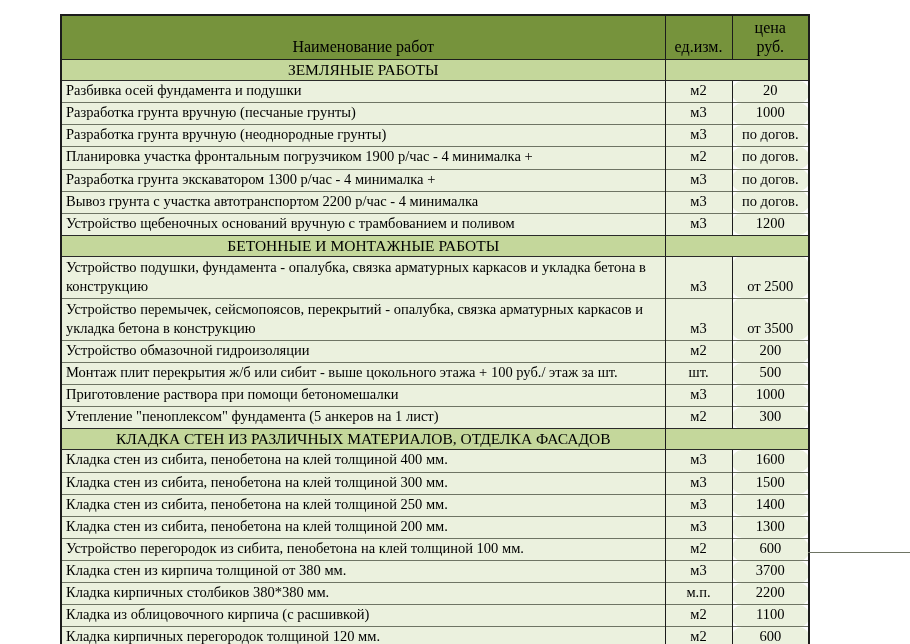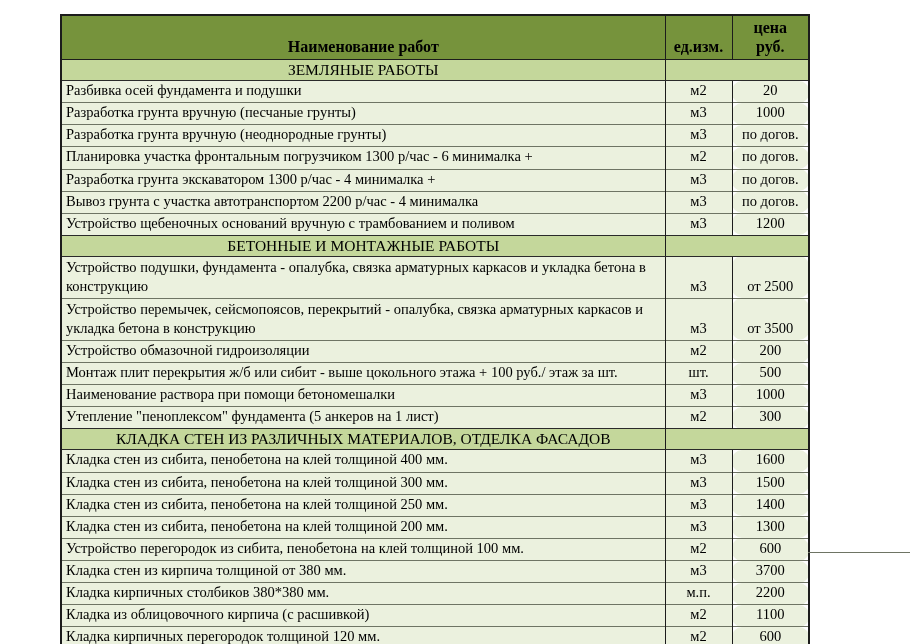--- a/index.html
+++ b/index.html
@@ -30,21 +30,21 @@
   col.c-unit  { width: 67px;  }
   col.c-price { width: 77px;  }
 
   th, td {
     padding: 0 4px;
     color: #000;
     overflow: hidden;
   }
   thead th {
     background: var(--header-bg, #76933c);
-    font-weight: bold;
+    font-weight: normal;
     font-size: 16px;
     line-height: 1.15;
     vertical-align: bottom;
     text-align: center;
     height: 40px;
     padding-bottom: 3px;
     border-left: 1px solid #1c1c1c;
     border-bottom: 1px solid #1c1c1c;
   }
   thead th:first-child { border-left: none; }
@@ -119,21 +119,21 @@
           <td class="name">Разработка грунта вручную (песчаные грунты)</td>
           <td class="unit">м3</td>
           <td class="price">1000</td>
         </tr>
         <tr class="item">
           <td class="name">Разработка грунта вручную (неоднородные грунты)</td>
           <td class="unit">м3</td>
           <td class="price">по догов.</td>
         </tr>
         <tr class="item">
-          <td class="name">Планировка участка фронтальным погрузчиком 1300 р/час  - 6 минималка +</td>
+          <td class="name">Планировка участка фронтальным погрузчиком 1900 р/час  - 4 минималка +</td>
           <td class="unit">м2</td>
           <td class="price">по догов.</td>
         </tr>
         <tr class="item">
           <td class="name">Разработка грунта экскаватором 1300 р/час  - 4 минималка +</td>
           <td class="unit">м3</td>
           <td class="price">по догов.</td>
         </tr>
         <tr class="item">
           <td class="name">Вывоз грунта с участка автотранспортом 2200 р/час  - 4 минималка</td>
@@ -163,21 +163,21 @@
           <td class="name">Устройство обмазочной гидроизоляции</td>
           <td class="unit">м2</td>
           <td class="price">200</td>
         </tr>
         <tr class="item">
           <td class="name">Монтаж плит перекрытия ж/б или сибит - выше цокольного этажа + 100 руб./ этаж за шт.</td>
           <td class="unit">шт.</td>
           <td class="price">500</td>
         </tr>
         <tr class="item">
-          <td class="name">Наименование раствора  при помощи бетономешалки</td>
+          <td class="name">Приготовление раствора  при помощи бетономешалки</td>
           <td class="unit">м3</td>
           <td class="price">1000</td>
         </tr>
         <tr class="item">
           <td class="name">Утепление "пеноплексом" фундамента (5 анкеров на 1 лист)</td>
           <td class="unit">м2</td>
           <td class="price">300</td>
         </tr>
         <tr class="section">
           <td class="sec-title">КЛАДКА СТЕН ИЗ РАЗЛИЧНЫХ МАТЕРИАЛОВ, ОТДЕЛКА ФАСАДОВ</td>

